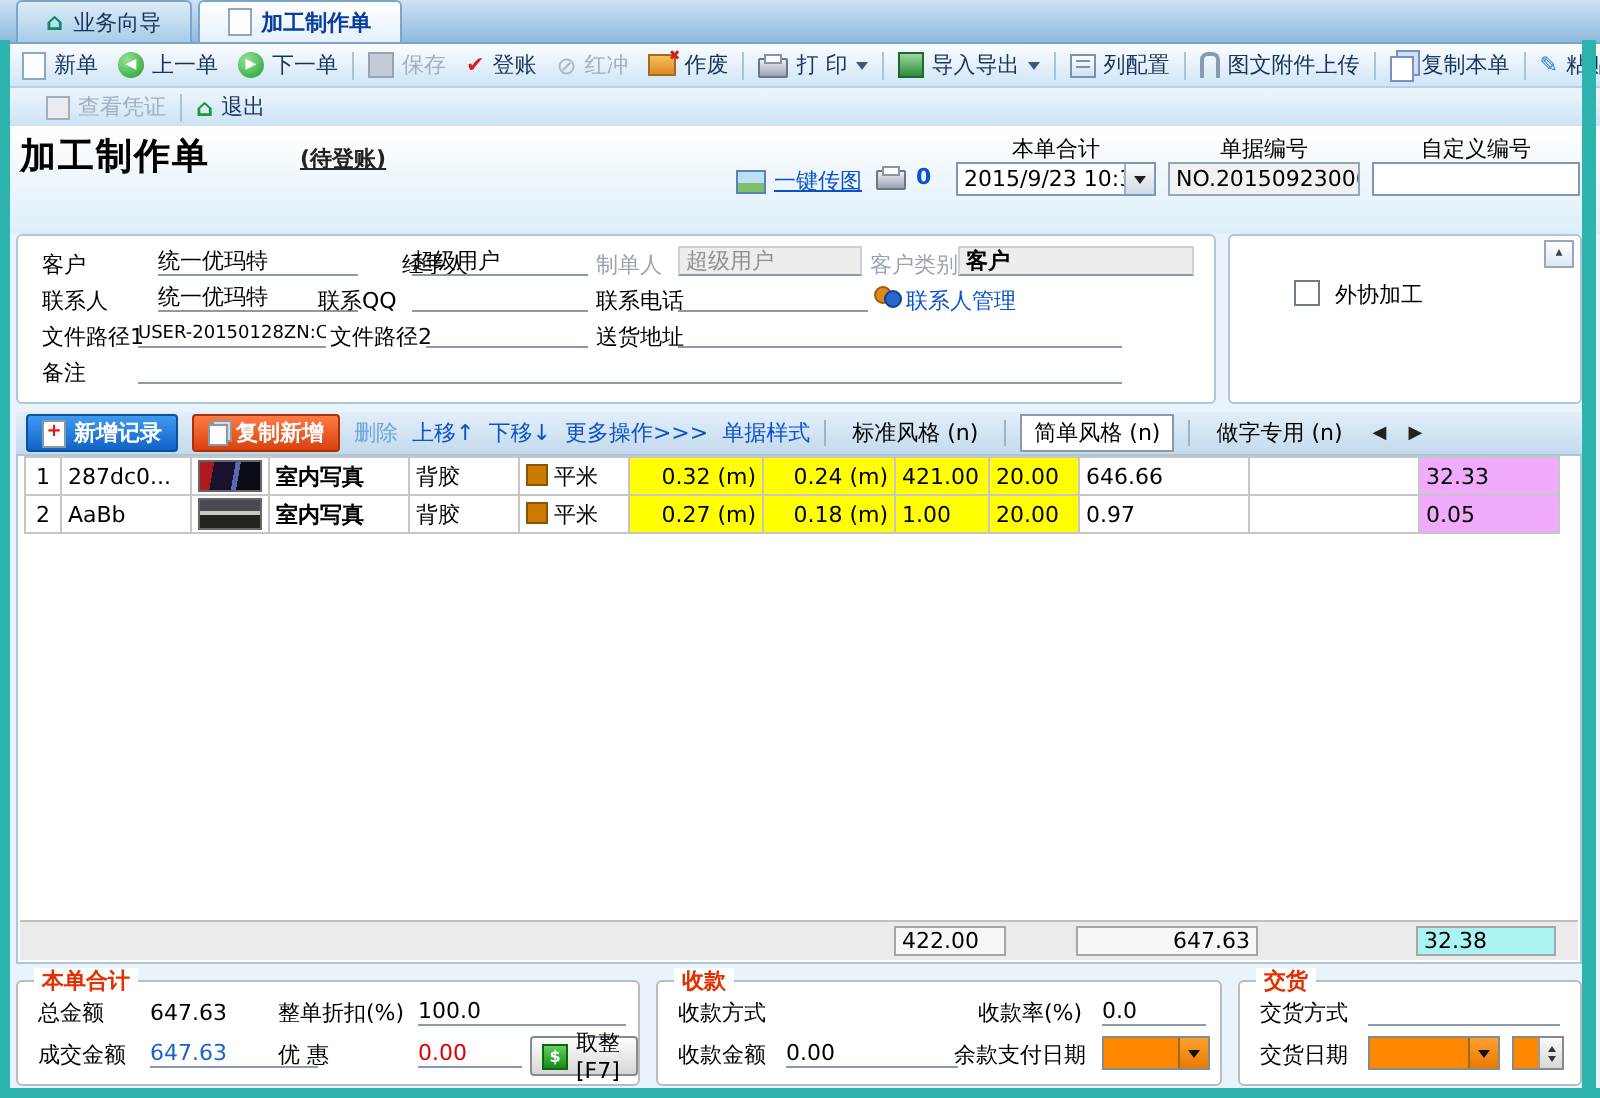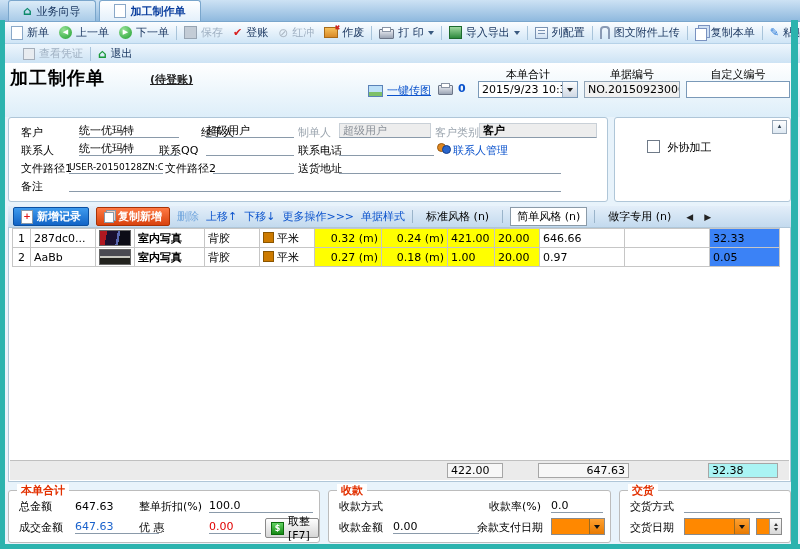--- a/index.html
+++ b/index.html
@@ -110,21 +110,21 @@
 
   
   .gridwrap{position:absolute;left:8px;top:227px;width:783px;height:255px;background:#fff;
     border:1px solid #afc6d8;box-sizing:border-box;}
   table.grid{border-collapse:collapse;table-layout:fixed;position:absolute;left:3px;top:0;}
   .grid th{height:17px;background:linear-gradient(#ffffff,#e3e3e3);border:1px solid #bdbdbd;
     font-weight:normal;padding:0 2px;overflow:hidden;white-space:nowrap;}
   .grid td{height:18px;border:1px solid #c6c6c6;padding:0 3px;overflow:hidden;white-space:nowrap;background:#fff;}
   .grid td.num{text-align:center;}
   .grid td.ylw{background:#ffff00;}
-  .grid td.cyn{background:#3b82f6;}
+  .grid td.cyn{background:#f0abfc;}
   .grid td.rt{text-align:right;}
   .grid td.bold{font-weight:bold;}
   .swatch{display:inline-block;width:9px;height:9px;background:#cc7a00;border:1px solid #8a5500;vertical-align:-1px;margin-right:3px;}
   .thumb{width:30px;height:14px;margin:0 auto;border:1px solid #666;}
   .thumb.t1{background:linear-gradient(100deg,#b01820 0 22%,#1a1030 22% 55%,#5a68b0 55% 63%,#0c0c16 63% 100%);}
   .thumb.t2{background:linear-gradient(#4a4a52 0 40%,#c8c8c0 40% 55%,#22221e 55% 100%);}
   .sumbar{position:absolute;left:1px;right:1px;bottom:1px;height:19px;background:#ebebeb;border-top:1px solid #c0c0c0;}
   .sumbox{position:absolute;top:2px;height:15px;line-height:14px;background:#f7f7f7;border:1px solid #a6a6a6;
     box-sizing:border-box;padding:0 3px;overflow:hidden;}
   .sumbox.cyan{background:#aaf4f4;}

